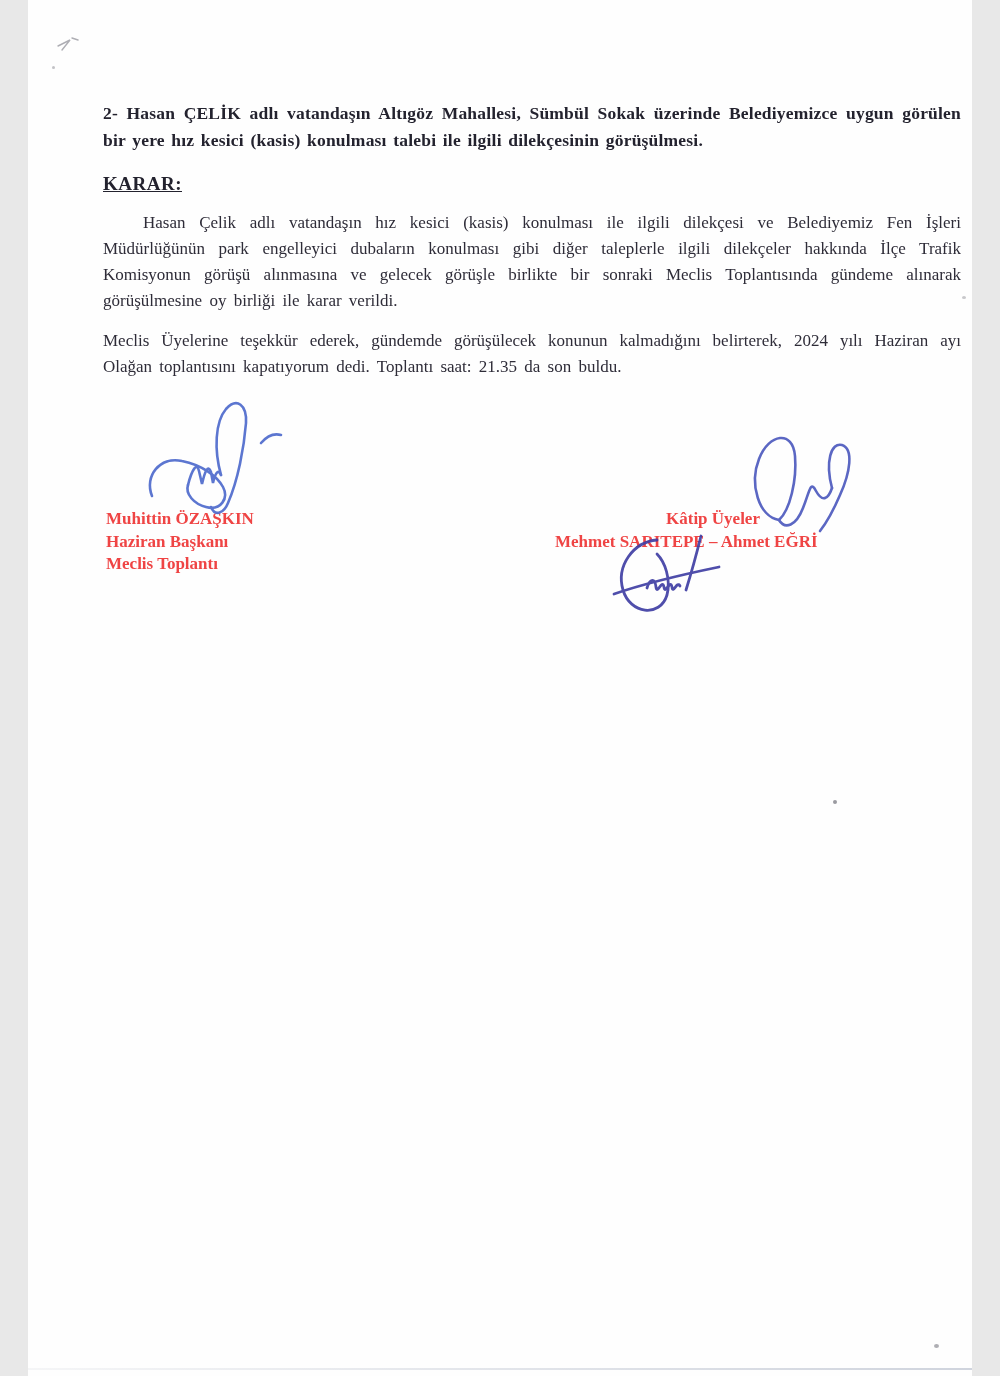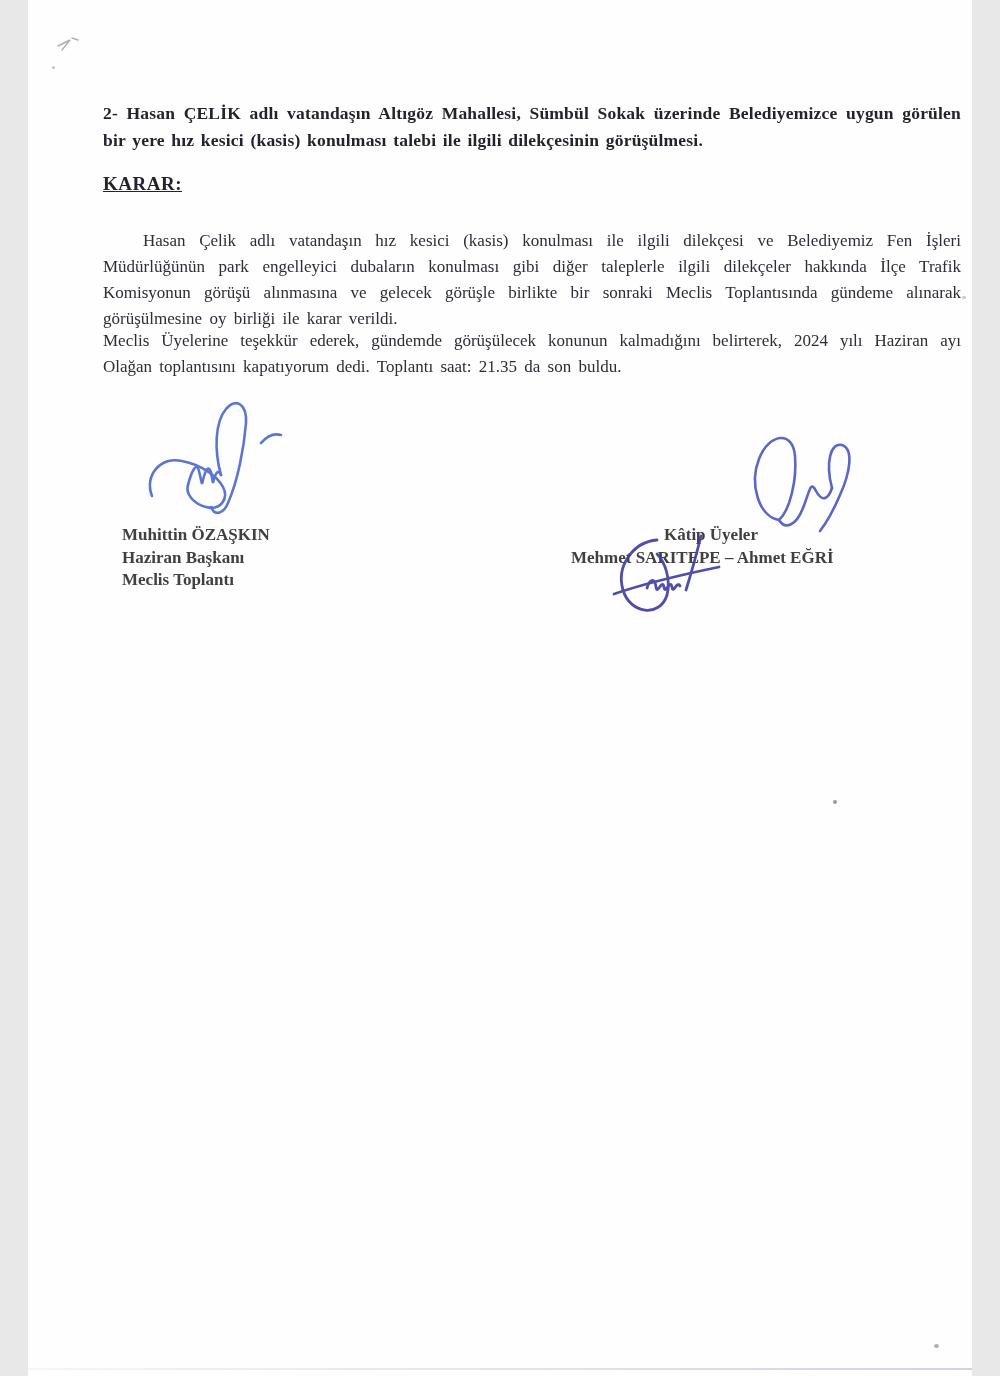--- a/index.html
+++ b/index.html
@@ -50,38 +50,38 @@
     left: 75px;
     width: 858px;
     margin: 0;
     font-size: 17px;
     line-height: 26px;
     text-align: justify;
     color: #2e2c38;
     word-spacing: 3px;
   }
   .para-decision {
-    top: 228px;
+    top: 210px;
     text-indent: 40px;
   }
   .para-closing {
     top: 328px;
   }
 
   .sig-block {
     position: absolute;
-    margin: 16px;
+    margin: 0;
     font-weight: bold;
     font-size: 17px;
     line-height: 22.5px;
-    color: #404040;
+    color: #ef4444;
     white-space: nowrap;
   }
   .sig-left-text  { left: 78px;  top: 508px; }
-  .sig-right-role { left: 620px; top: 508px; }
+  .sig-right-role { left: 638px; top: 508px; }
   .sig-right-names{ left: 527px; top: 531px; }
 
   .ink {
     position: absolute;
     pointer-events: none;
   }
   .ink svg { display: block; }
   .ink-left        { left: 116px; top: 398px; opacity: 0.92; }
   .ink-right-upper { left: 693px; top: 414px; opacity: 0.9; }
   .ink-right-lower { left: 583px; top: 532px; opacity: 0.92; }

